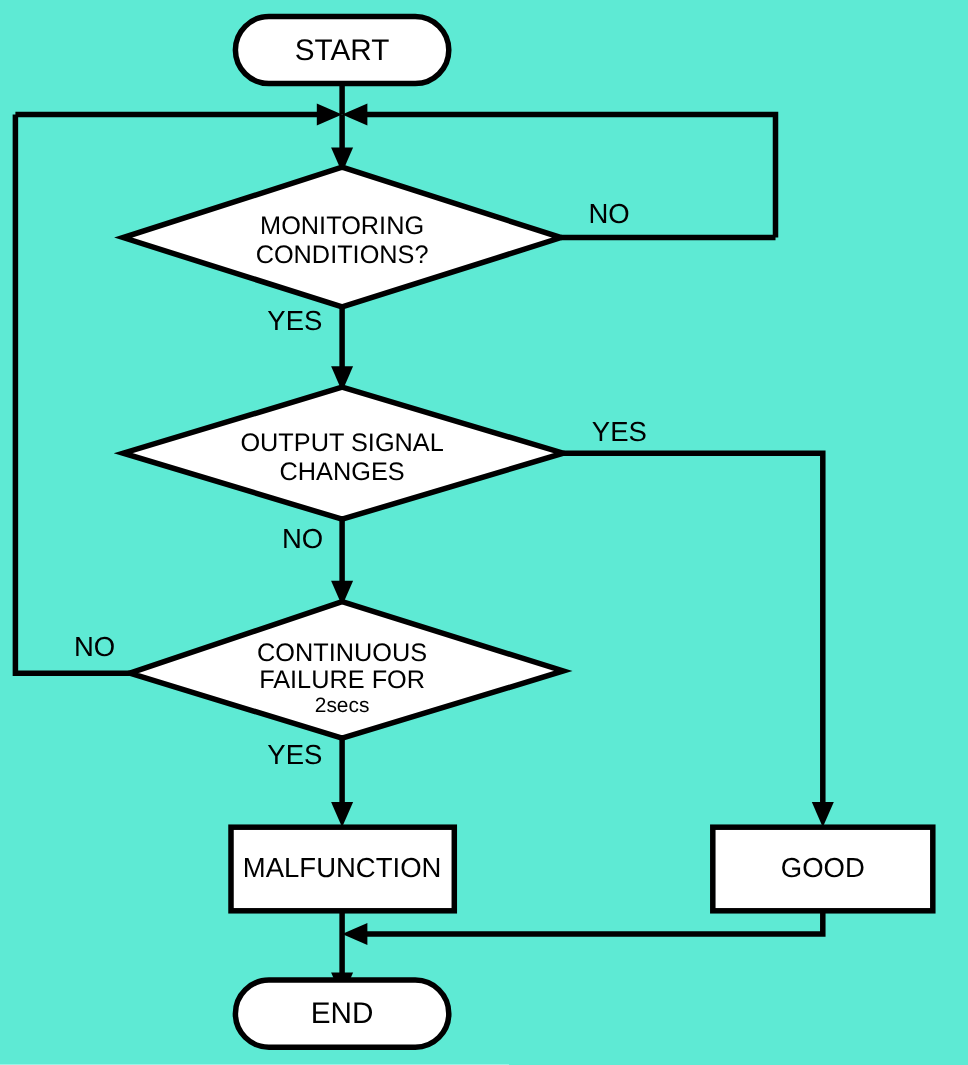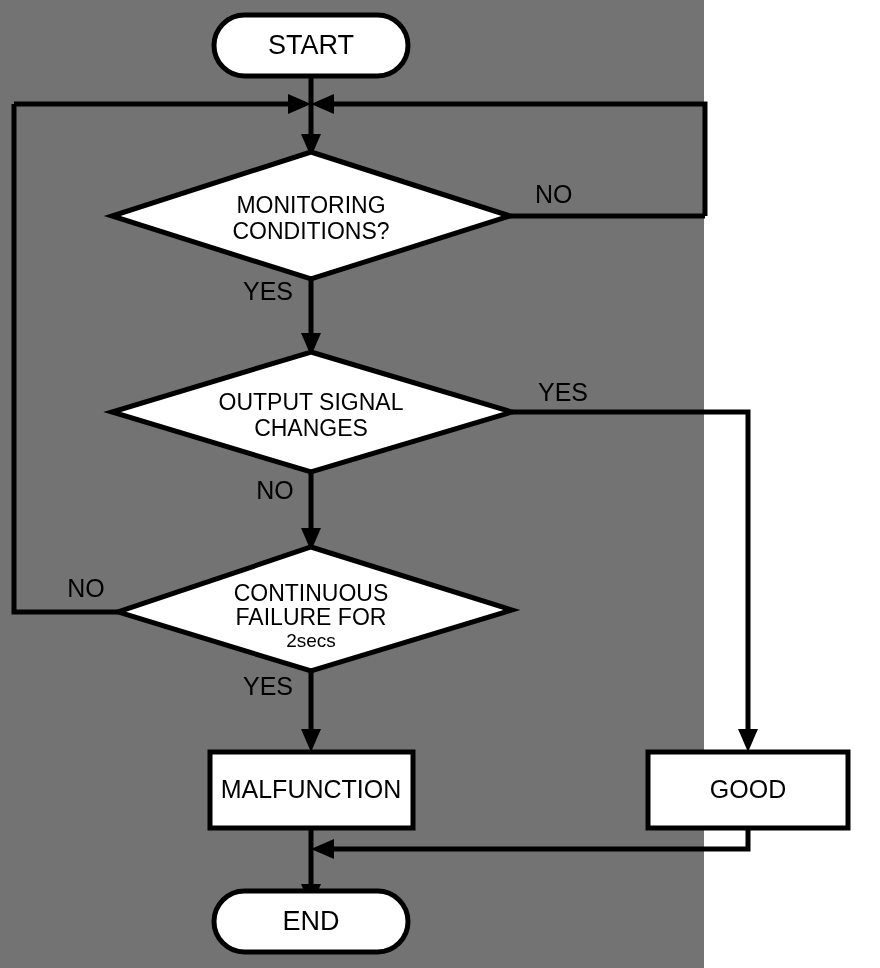--- a/index.html
+++ b/index.html
@@ -8,23 +8,23 @@
     background: #ffffff;
   }
   body {
     width: 880px;
     height: 968px;
     font-family: "Liberation Sans", sans-serif;
     overflow: hidden;
   }
   #flowchart-root {
     position: relative;
-    width: 704px;
+    width: 880px;
     height: 968px;
-    background: #737373;
+    background: #5eead4;
   }
   svg#flow-svg {
     display: block;
     width: 880px;
     height: 968px;
   }
   .shape-outline {
     fill: #ffffff;
     stroke: #000000;
     stroke-width: 5;

